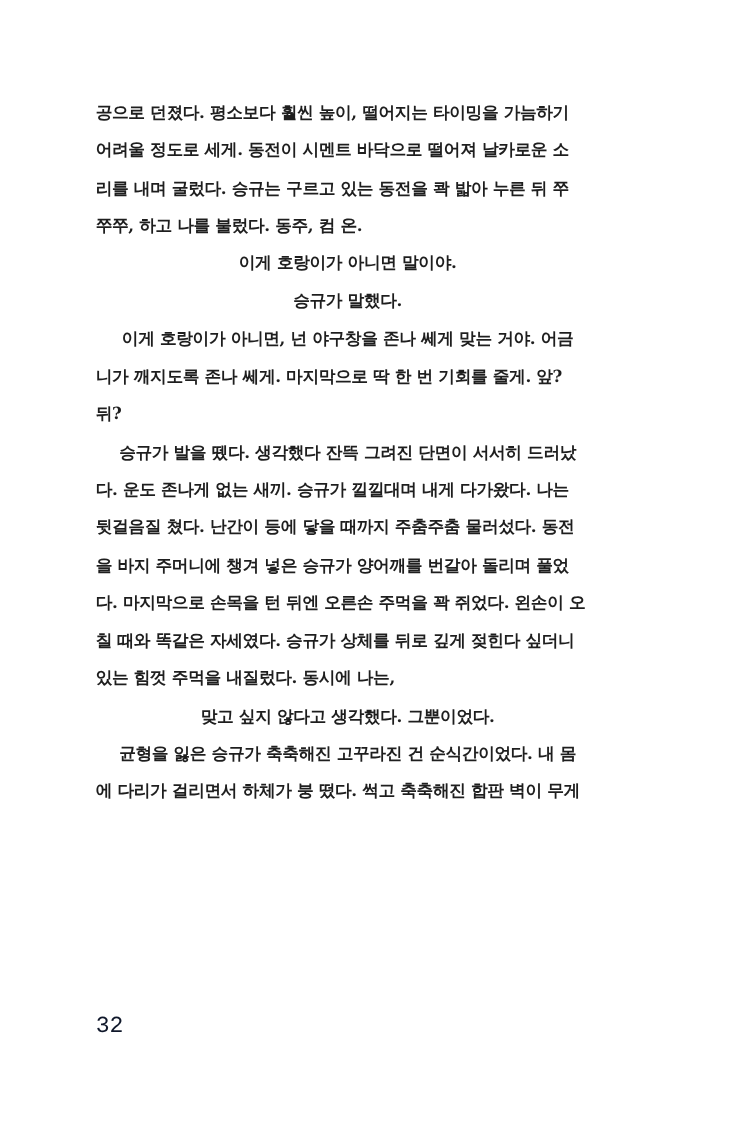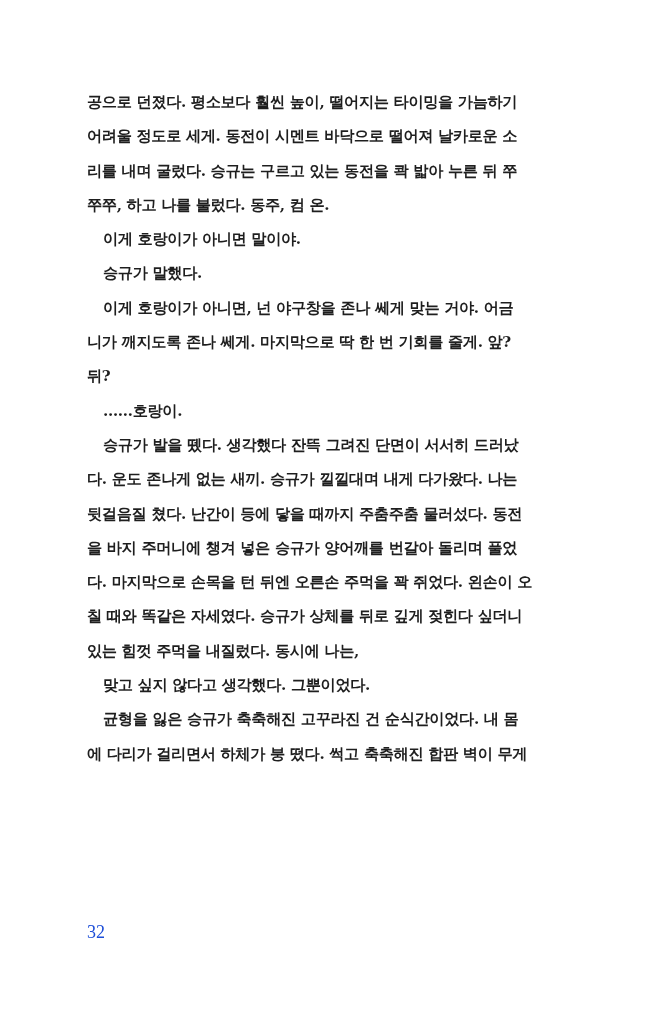--- a/index.html
+++ b/index.html
@@ -31,45 +31,45 @@
     .line {
       height: 34.3px;
       line-height: 34.3px;
       font-size: 15.2px;
       white-space: nowrap;
       letter-spacing: -0.35px;
       overflow: visible;
     }
     .line.indent {
       padding-left: 16px;
+      text-align: center;
     }
     .page-number {
       position: absolute;
       left: 87px;
       top: 922px;
-      font-family: Liberation Serif, serif;
-      font-size: 18px;
-      color: #1d4ed8;
+      font-family: Liberation Mono, monospace;
+      font-size: 21px;
+      color: #0f172a;
     }
   </style>
 </head>
 <body>
 
 <div class="page">
   <div class="text-block">
     <div class="line">공으로 던졌다. 평소보다 훨씬 높이, 떨어지는 타이밍을 가늠하기</div>
     <div class="line">어려울 정도로 세게. 동전이 시멘트 바닥으로 떨어져 날카로운 소</div>
     <div class="line">리를 내며 굴렀다. 승규는 구르고 있는 동전을 콱 밟아 누른 뒤 쭈</div>
     <div class="line">쭈쭈, 하고 나를 불렀다. 동주, 컴 온.</div>
     <div class="line indent">이게 호랑이가 아니면 말이야.</div>
     <div class="line indent">승규가 말했다.</div>
     <div class="line indent">이게 호랑이가 아니면, 넌 야구창을 존나 쎄게 맞는 거야. 어금</div>
     <div class="line">니가 깨지도록 존나 쎄게. 마지막으로 딱 한 번 기회를 줄게. 앞?</div>
     <div class="line">뒤?</div>
-    <div class="line indent">……호랑이.</div>
     <div class="line indent">승규가 발을 뗐다. 생각했다 잔뜩 그려진 단면이 서서히 드러났</div>
     <div class="line">다. 운도 존나게 없는 새끼. 승규가 낄낄대며 내게 다가왔다. 나는</div>
     <div class="line">뒷걸음질 쳤다. 난간이 등에 닿을 때까지 주춤주춤 물러섰다. 동전</div>
     <div class="line">을 바지 주머니에 챙겨 넣은 승규가 양어깨를 번갈아 돌리며 풀었</div>
     <div class="line">다. 마지막으로 손목을 턴 뒤엔 오른손 주먹을 꽉 쥐었다. 왼손이 오</div>
     <div class="line">칠 때와 똑같은 자세였다. 승규가 상체를 뒤로 깊게 젖힌다 싶더니</div>
     <div class="line">있는 힘껏 주먹을 내질렀다. 동시에 나는,</div>
     <div class="line indent">맞고 싶지 않다고 생각했다. 그뿐이었다.</div>
     <div class="line indent">균형을 잃은 승규가 축축해진 고꾸라진 건 순식간이었다. 내 몸</div>
     <div class="line">에 다리가 걸리면서 하체가 붕 떴다. 썩고 축축해진 합판 벽이 무게</div>

